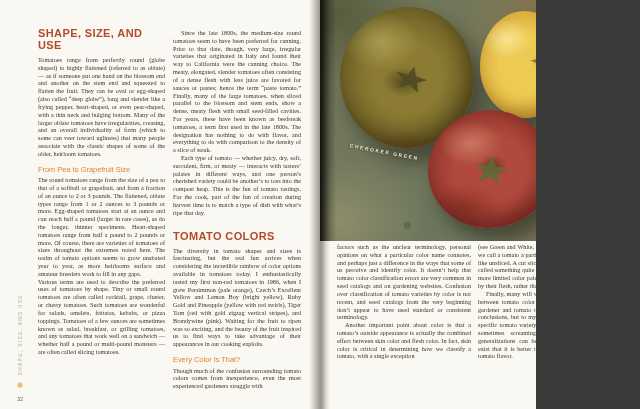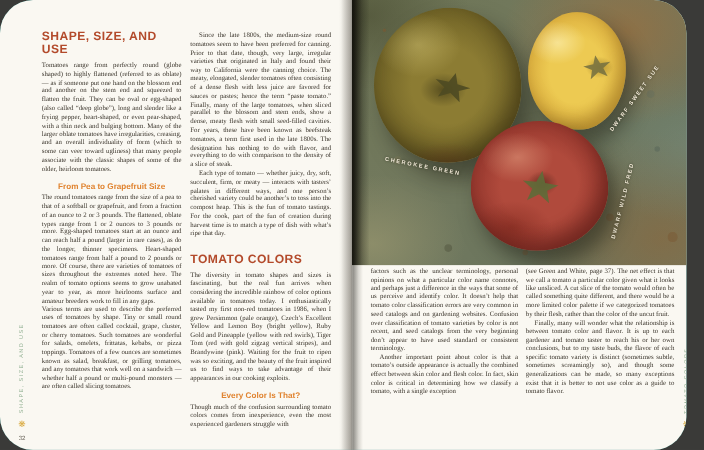--- a/index.html
+++ b/index.html
@@ -1,33 +1,33 @@
 <!DOCTYPE html>
 <html lang="en"><head>
 <meta charset="utf-8">
 <style>
   html,body{margin:0;padding:0;background:#3a3a38;}
-  .spread{position:relative;width:624px;height:409px;background:#0f766e;overflow:hidden;
-          font-family:"Liberation Serif",serif;border-radius:30px;}
+  .spread{position:relative;width:536px;height:409px;background:#0f766e;overflow:hidden;
+          font-family:"Liberation Serif",serif;}
   .page{position:absolute;top:0;height:409px;width:320px;}
   .page-left{left:0;background:#faf8f2;}
   .page-right{left:320px;background:#faf8f2;}
 
   
   .col{position:absolute;text-align:justify;}
   .col-1{left:38px;top:27px;width:127px;}
   .col-2{left:173px;top:29px;width:128px;}
   .col-3{left:17px;top:243px;width:134px;}
   .col-4{left:158px;top:243px;width:135px;}
 
   .display{font-family:"Liberation Sans",sans-serif;font-weight:bold;font-size:11px;line-height:12px;
            letter-spacing:.4px;color:#b34a2b;margin:0 0 5px 0;text-align:left;}
   .h-colors{margin-top:13px;}
-  .subhead{font-family:"Liberation Sans",sans-serif;font-weight:bold;font-size:7.4px;line-height:9px;
-           color:#e0832f;margin:7px 0 2.5px 0;text-align:center;}
+  .subhead{font-family:"Liberation Sans",sans-serif;font-weight:normal;font-size:7.4px;line-height:9px;
+           color:#e0832f;margin:7px 0 2.5px 0;text-align:left;}
   .body{font-size:6.2px;line-height:1.26;color:#3b352c;margin:0;}
   .indent{text-indent:8px;}
 
   
   .margin-strip{position:absolute;bottom:7px;width:18px;display:flex;flex-direction:column;
                 align-items:center;gap:6px;}
   .margin-strip.ms-left{left:11px;}
   .margin-strip.ms-right{right:7px;}
   .vert-label{writing-mode:vertical-rl;transform:rotate(180deg);
               font-family:"Liberation Sans",sans-serif;font-size:5px;letter-spacing:1.3px;

